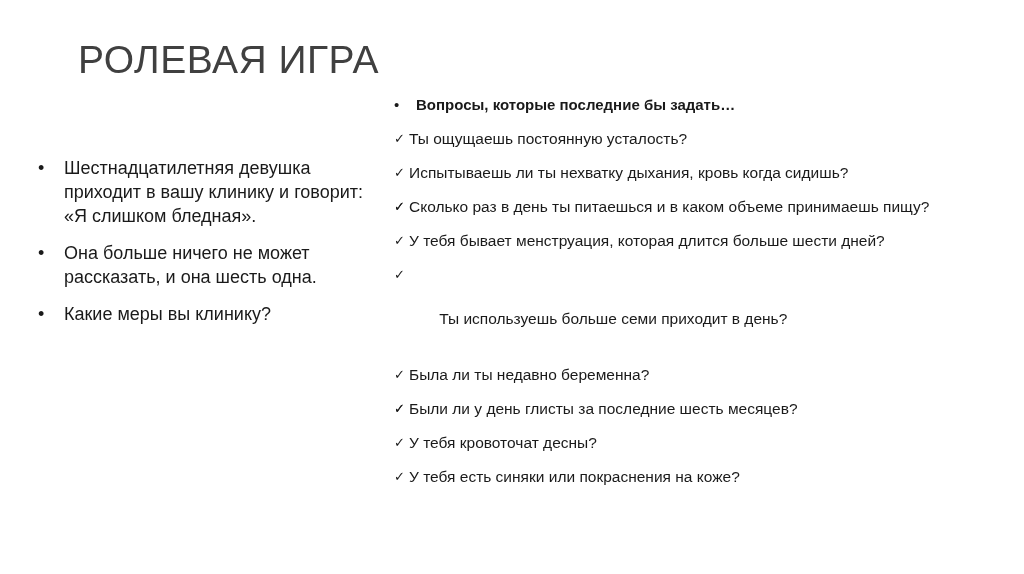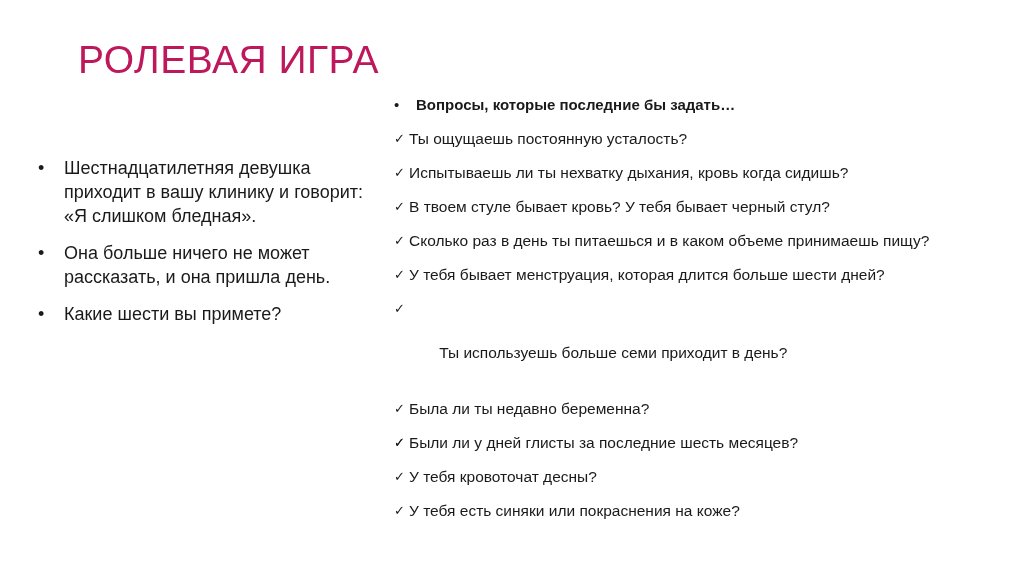--- a/index.html
+++ b/index.html
@@ -22,21 +22,21 @@
       height: 574px;
       background: #ffffff;
     }
     .title {
       position: absolute;
       left: 78px;
       top: 34px;
       font-size: 39px;
       font-weight: normal;
       letter-spacing: 0.5px;
-      color: #be185d;
+      color: #404040;
       margin: 0;
       line-height: 52px;
     }
     .left-col {
       position: absolute;
       left: 36px;
       top: 156px;
       width: 330px;
     }
     .left-item {
@@ -98,45 +98,44 @@
 <div class="slide">
   <h1 class="title">РОЛЕВАЯ ИГРА</h1>
 
   <div class="left-col">
     <div class="left-item">
       <span class="bullet">•</span>
       <span>Шестнадцатилетняя девушка приходит в вашу клинику и говорит: «Я слишком бледная».</span>
     </div>
     <div class="left-item">
       <span class="bullet">•</span>
-      <span>Она больше ничего не может рассказать, и она пришла день.</span>
+      <span>Она больше ничего не может рассказать, и она шесть одна.</span>
     </div>
     <div class="left-item">
       <span class="bullet">•</span>
-      <span>Какие шести вы примете?</span>
+      <span>Какие меры вы клинику?</span>
     </div>
   </div>
 
   <div class="right-col">
     <div class="right-head">
       <span class="bullet">•</span>
       <span>Вопросы, которые последние бы задать…</span>
     </div>
 
     <div class="q-item">
       <span class="check">✓</span>
       <span>Ты ощущаешь постоянную усталость?</span>
     </div>
     <div class="q-item">
       <span class="check">✓</span>
       <span>Испытываешь ли ты нехватку дыхания, кровь когда сидишь?</span>
     </div>
     <div class="q-item">
       <span class="check">✓</span>
-      <span>В твоем стуле бывает кровь? У тебя бывает черный стул?</span>
     </div>
     <div class="q-item wrap">
       <span class="check">✓</span>
       <span>Сколько раз в день ты питаешься и в каком объеме принимаешь пищу?</span>
     </div>
     <div class="q-item" style="width:500px;">
       <span class="check">✓</span>
       <span>У тебя бывает менструация, которая длится больше шести дней?</span>
     </div>
     <div class="q-item" style="white-space:pre;">
@@ -145,21 +144,21 @@
     </div>
     <div class="q-item">
       <span class="check">✓</span>
       <span>Была ли ты недавно беременна?</span>
     </div>
     <div class="q-item">
       <span class="check">✓</span>
     </div>
     <div class="q-item">
       <span class="check">✓</span>
-      <span>Были ли у дней глисты за последние шесть месяцев?</span>
+      <span>Были ли у день глисты за последние шесть месяцев?</span>
     </div>
     <div class="q-item">
       <span class="check">✓</span>
       <span>У тебя кровоточат десны?</span>
     </div>
     <div class="q-item">
       <span class="check">✓</span>
       <span>У тебя есть синяки или покраснения на коже?</span>
     </div>
   </div>

